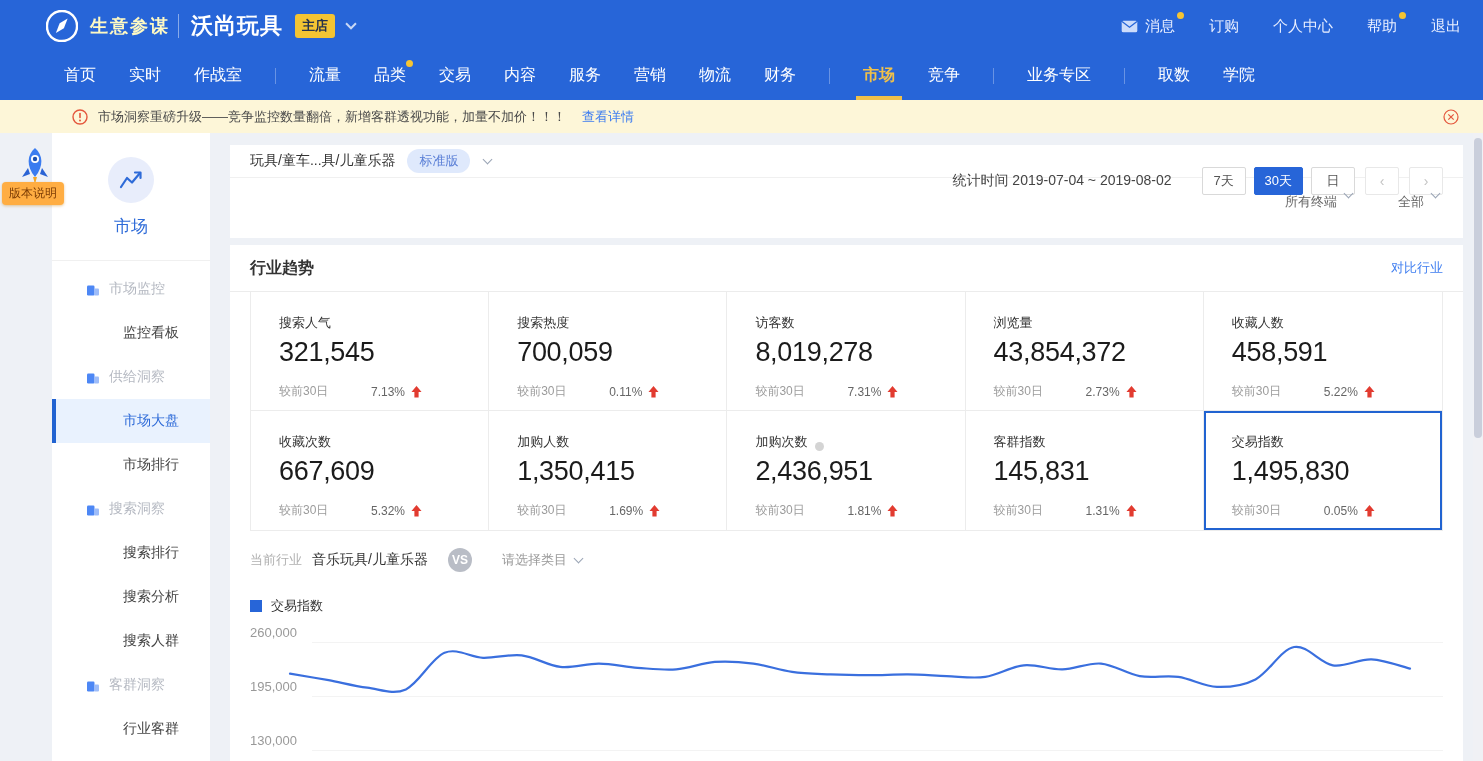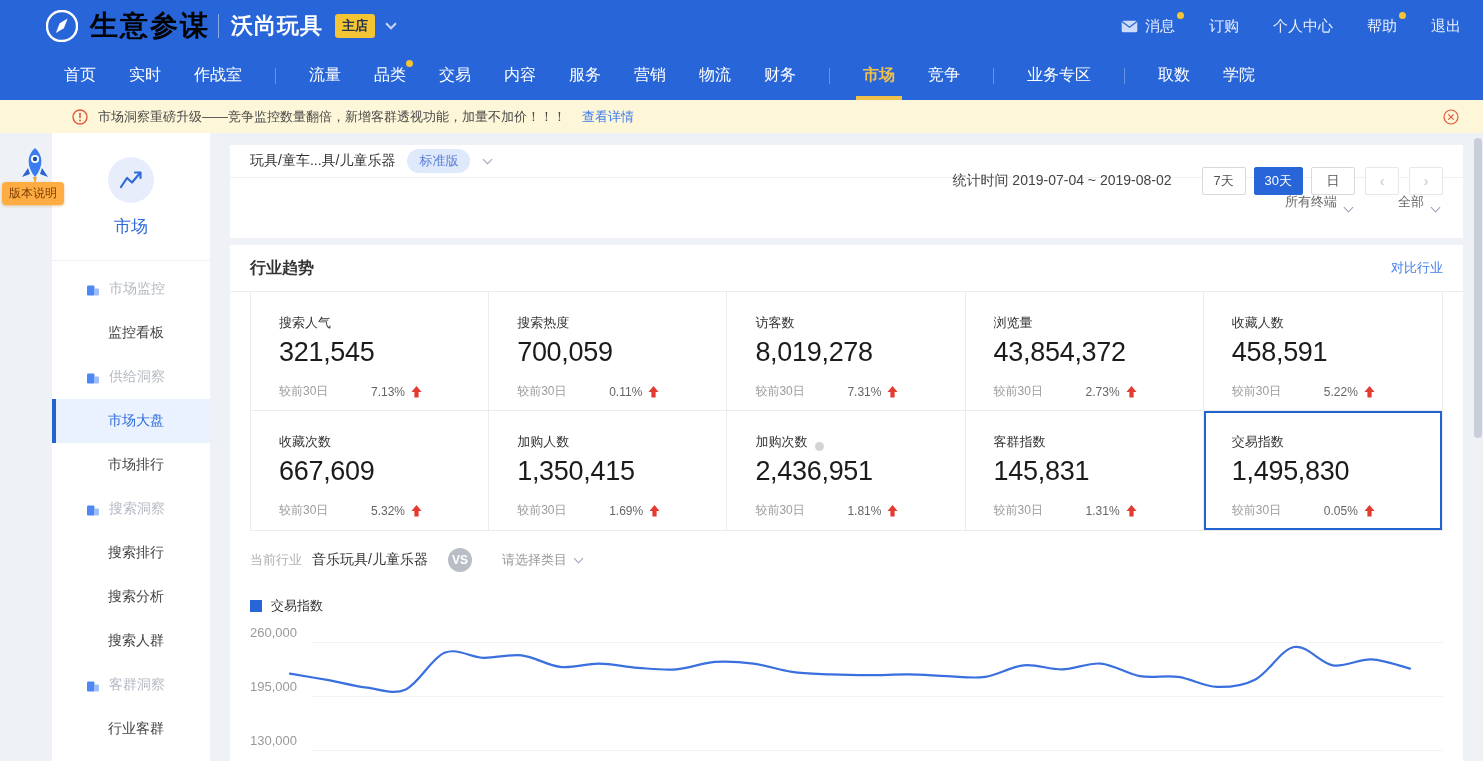--- a/index.html
+++ b/index.html
@@ -3,21 +3,21 @@
 <meta charset="utf-8">
 <style>
   * { margin:0; padding:0; box-sizing:border-box; }
   html,body { width:1483px; height:761px; overflow:hidden; }
   body { position:relative; background:#eef1f6; font-family:"Liberation Sans","DejaVu Sans",sans-serif; color:#333; }
 
   
   .topbar { position:absolute; top:0; left:0; right:0; height:52px; background:#2765d8; display:flex; align-items:center; }
   .logo-wrap { display:flex; align-items:center; margin-left:46px; }
   .logo-icon { width:32px; height:32px; }
-  .brand { color:#000000; font-size:28px; font-weight:700; letter-spacing:2px; margin-left:12px; }
+  .brand { color:#fef9c3; font-size:18px; font-weight:700; letter-spacing:2px; margin-left:12px; }
   .brand-divider { width:1px; height:24px; background:rgba(255,255,255,.45); margin:0 12px 0 8px; }
   .store { color:#fff; font-size:22px; font-weight:700; letter-spacing:1px; }
   .store-badge { background:#f3c433; color:#26324d; font-size:13px; font-weight:700; border-radius:3px; padding:3px 7px; margin-left:12px; }
   .chev { display:inline-block; width:8px; height:8px; border-right:2px solid rgba(255,255,255,.75); border-bottom:2px solid rgba(255,255,255,.75); transform:rotate(45deg); margin-left:12px; margin-top:-4px; }
   .top-right { margin-left:auto; margin-right:22px; display:flex; align-items:center; gap:34px; }
   .top-link { color:#e9efff; font-size:15px; position:relative; display:flex; align-items:center; gap:7px; cursor:pointer; }
   .ydot { position:absolute; top:-5px; right:-9px; width:7px; height:7px; border-radius:50%; background:#f5c433; }
 
   
   .mainnav { position:absolute; top:52px; left:0; right:0; height:48px; background:#2765d8; display:flex; align-items:center; padding-left:64px; }
@@ -35,42 +35,42 @@
 
   
   .sidebar { position:absolute; left:52px; top:133px; width:158px; bottom:0; background:#fff; }
   .module-head { padding-top:24px; text-align:center; }
   .module-circle { width:46px; height:46px; border-radius:50%; background:#e8edfb; margin:0 auto; display:flex; align-items:center; justify-content:center; }
   .module-label { color:#2e6bd8; font-size:17px; margin-top:12px; }
   .side-divider { height:1px; background:#f0f0f0; margin:22px 0 6px 0; }
   .side-row { height:44px; display:flex; align-items:center; padding-left:34px; font-size:14px; cursor:pointer; position:relative; }
   .side-row.section { color:#b5b9c2; padding-left:34px; cursor:default; }
   .side-row.section .sicon { margin-right:9px; margin-top:1px; }
-  .side-row.item { color:#444; padding-left:56px; }
+  .side-row.item { color:#444; padding-left:71px; }
   .side-row.item.active { color:#2e6bd8; background:#e9f2fe; }
   .side-row.item.active::before { content:""; position:absolute; left:0; top:0; bottom:0; width:4px; background:#2163d1; }
 
   
   .rocket { position:absolute; left:16px; top:146px; }
   .vtag { position:absolute; left:2px; top:182px; background:#ffad42; color:#7c3c05; font-size:12px; padding:3px 7px; border-radius:4px; box-shadow:0 1px 3px rgba(200,120,0,.4); cursor:pointer; }
 
   
   .main { position:absolute; left:230px; top:133px; width:1233px; bottom:0; }
   .card1 { position:absolute; top:12px; left:0; width:100%; height:93px; background:#fff; }
   .f-row1 { height:33px; display:flex; align-items:center; padding:0 20px; border-bottom:1px solid #f0f0f0; }
   .crumb { font-size:14px; color:#333; }
   .ver-badge { background:#dfe9fc; color:#5a7fd6; font-size:13px; border-radius:12px; padding:3px 12px; margin-left:12px; cursor:pointer; }
   .gchev { display:inline-block; width:7px; height:7px; border-right:1.5px solid #9aa4b5; border-bottom:1.5px solid #9aa4b5; transform:rotate(45deg); margin-left:14px; margin-top:-3px; }
   .f-right { margin-left:auto; display:flex; align-items:center;margin-top:40px; }
   .stat-time { font-size:14px; color:#444; margin-right:22px; }
   .rbtn { min-width:44px; height:28px; padding:0 10px; border:1px solid #d9d9d9; background:#fff; color:#555; font-size:13px; display:flex; align-items:center; justify-content:center; cursor:pointer; margin-left:8px; border-radius:2px; }
   .rbtn.active { background:#2765d8; border-color:#2765d8; color:#fff; }
   .rbtn.arrow { min-width:34px; color:#c2c2c2; border-color:#e8e8e8; margin-left:10px; font-size:14px; }
   .f-row2 { height:47px; display:flex; align-items:center; justify-content:flex-end; padding:0 24px; }
-  .dd { font-size:13px; color:#666; display:flex; align-items:flex-end; margin-left:46px; cursor:pointer; }
+  .dd { font-size:13px; color:#666; display:flex; align-items:flex-start; margin-left:46px; cursor:pointer; }
   .dd .gchev { margin-left:8px; }
 
   .card2 { position:absolute; top:112px; left:0; width:100%; bottom:-10px; background:#fff; }
   .sec-head { height:46px; display:flex; align-items:center; padding:0 20px; }
   .sec-title { font-size:16px; font-weight:700; color:#333; }
   .sec-link { margin-left:auto; font-size:13px; color:#3f7ef0; cursor:pointer; }
   .sec-divider { height:1px; background:#ececec; }
 
   .mgrid { margin:0 20px; display:grid; grid-template-columns:repeat(5,1fr); border-left:1px solid #ececec; border-right:1px solid #ececec; border-bottom:1px solid #ececec; }
   .cell { height:119px; padding:22px 0 0 28px; border-right:1px solid #ececec; position:relative; cursor:pointer; }

